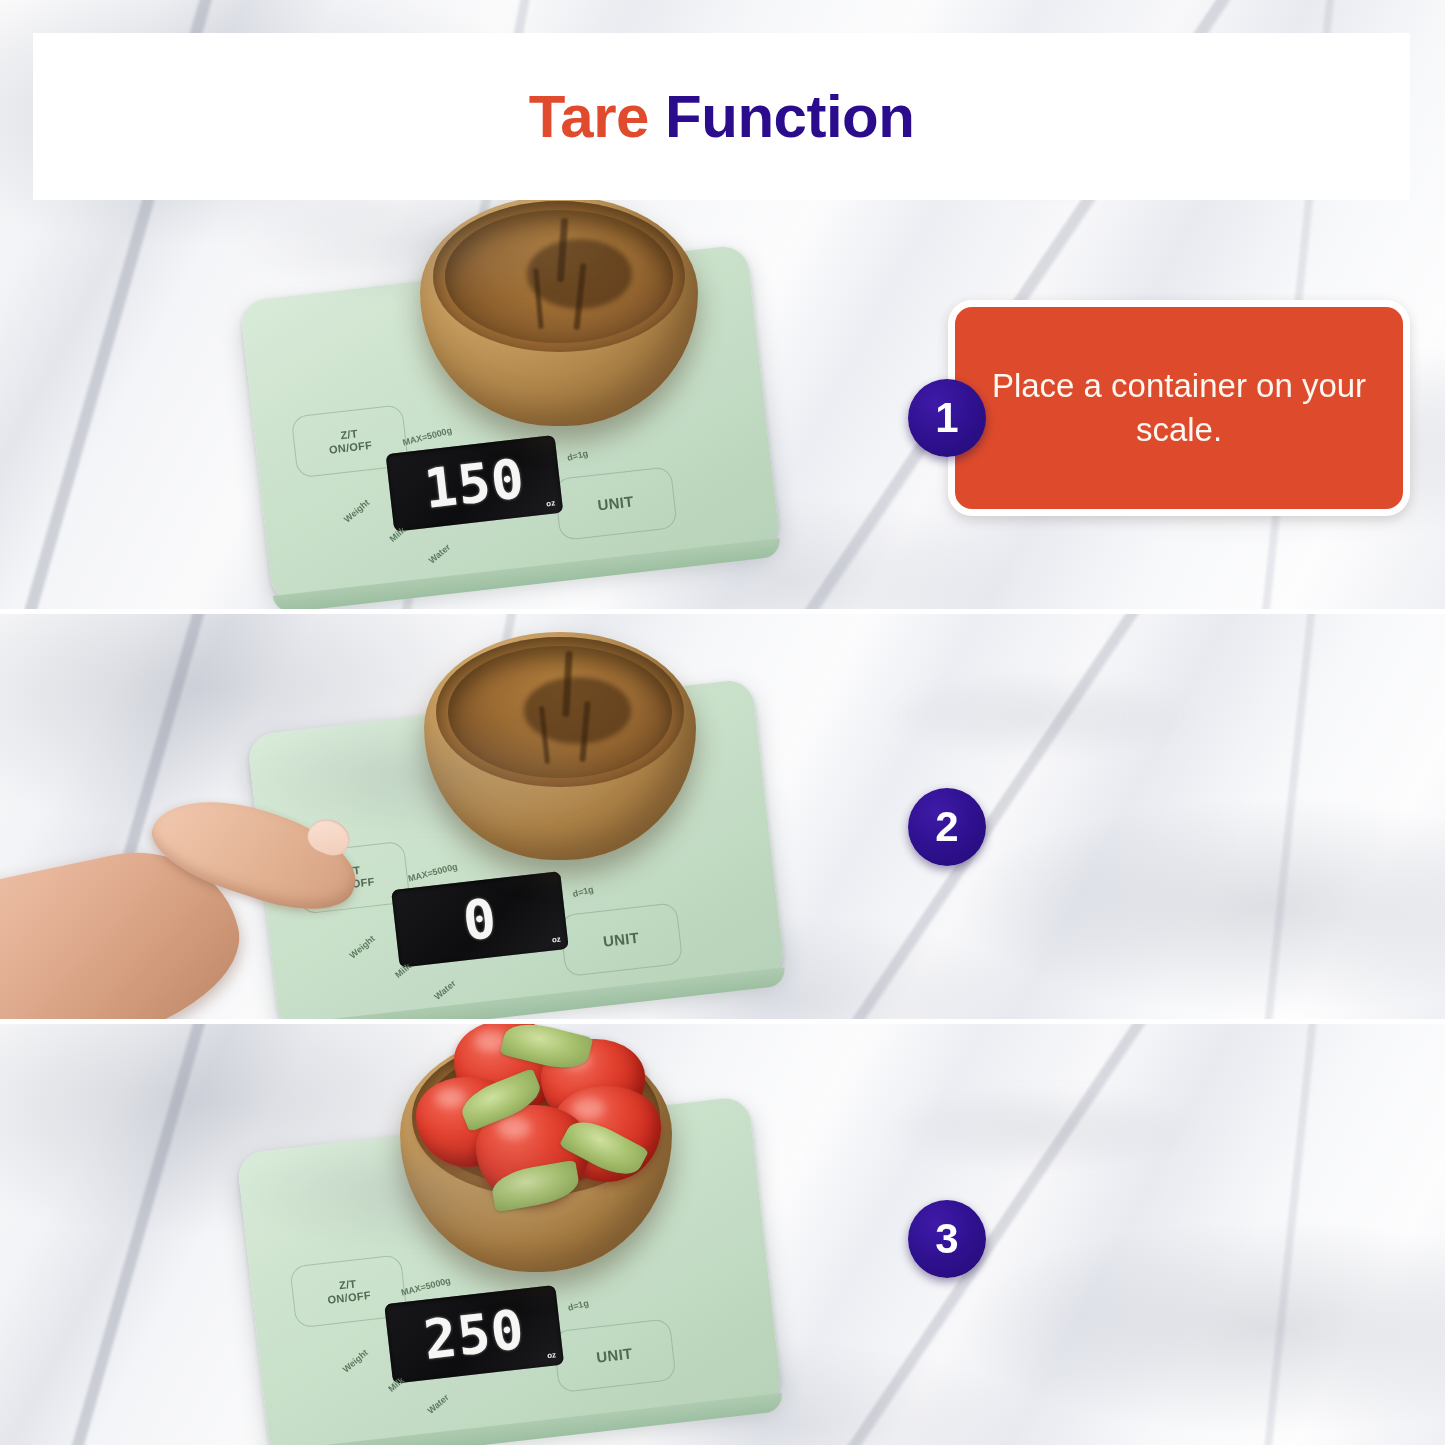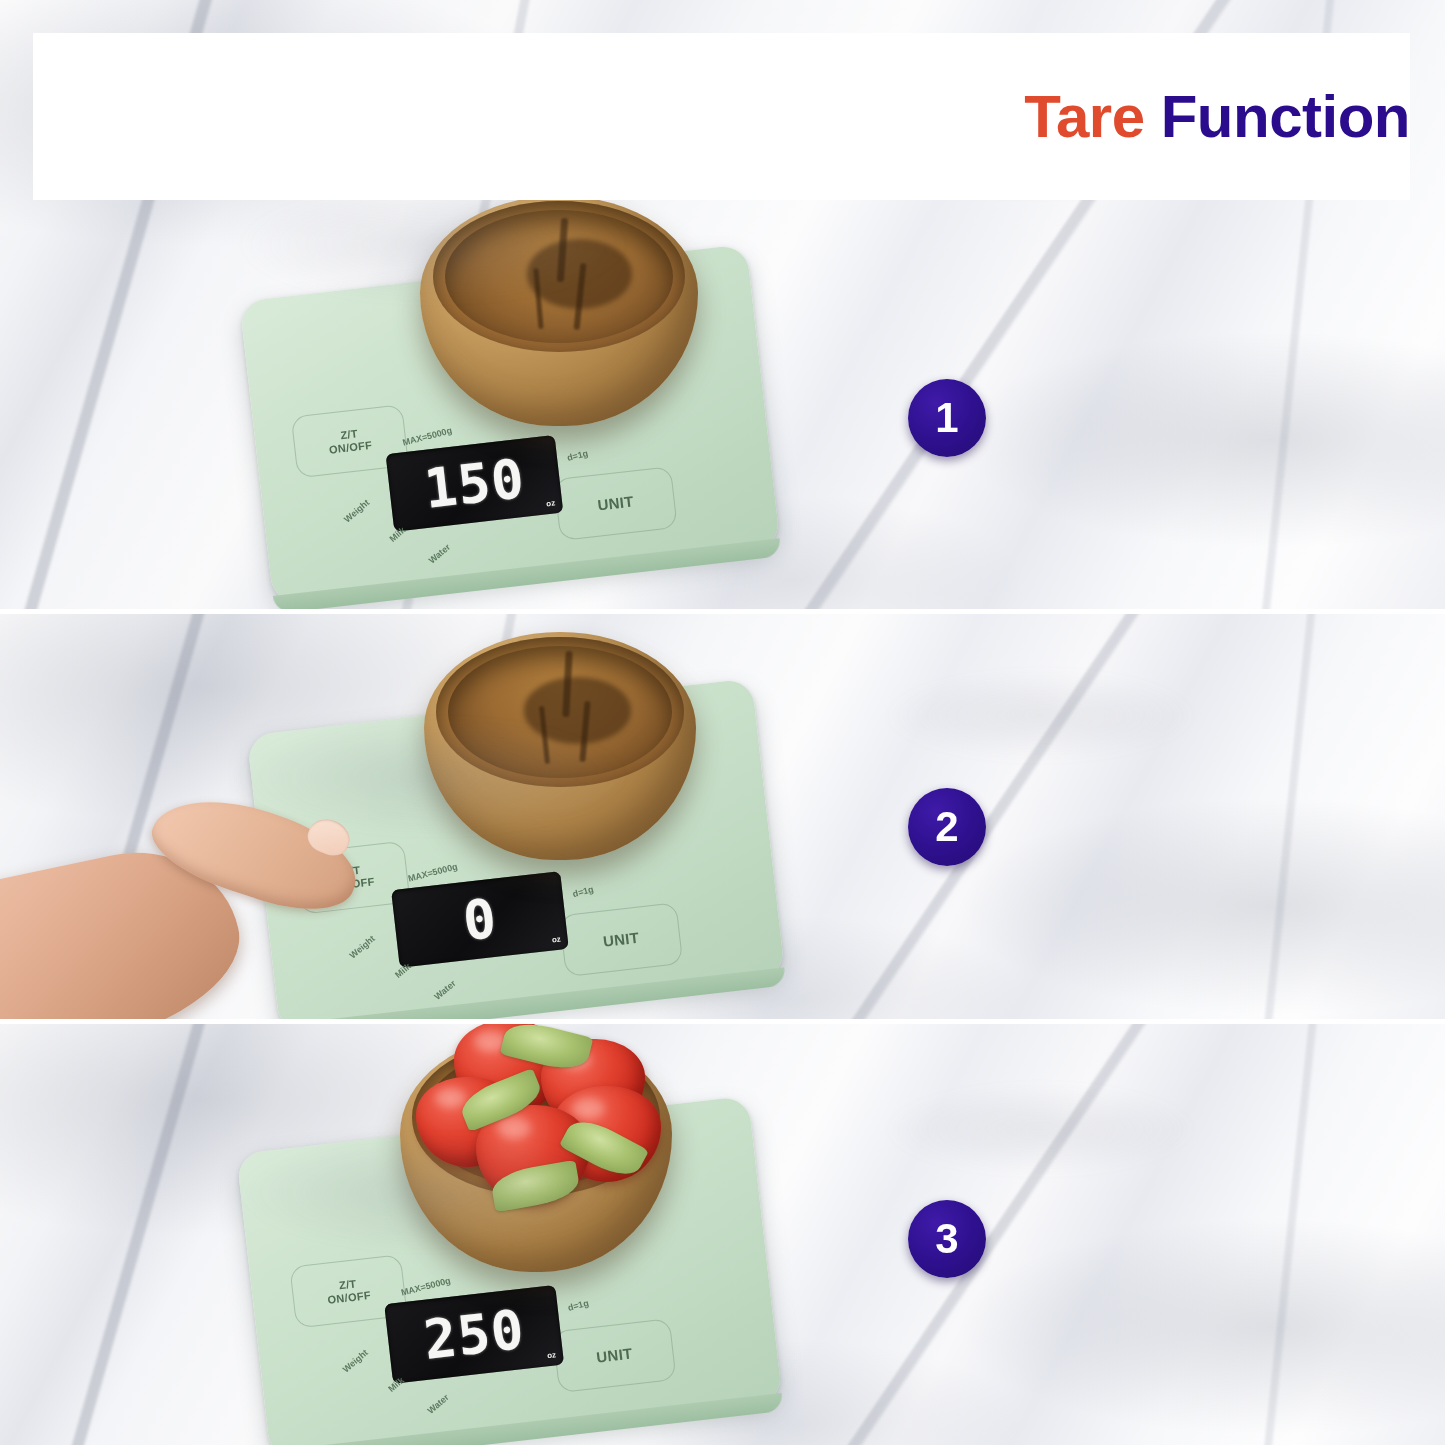--- a/index.html
+++ b/index.html
@@ -69,21 +69,21 @@
 
   
   #header-band {
     position: absolute;
     left: 33px; top: 33px;
     width: 1377px; height: 167px;
     background: #ffffff;
     z-index: 10;
     display: flex;
     align-items: center;
-    justify-content: flex-end;
+    justify-content: center;
   }
   #page-title {
     font-size: 60px;
     font-weight: 700;
     letter-spacing: -0.5px;
     white-space: nowrap;
     line-height: 1;
   }
   #title-word-1 { color: #E04B2E; }
   #title-word-2 { color: #2A0C8C; }
@@ -402,20 +402,23 @@
 
     </div>
   </div>
 
   <div id="header-band">
     <h1 id="page-title">
       <span id="title-word-1">Tare</span><span>&nbsp;</span><span id="title-word-2">Function</span>
     </h1>
   </div>
 
+  <div class="callout" id="callout-1">
+    <div class="callout-text">Place a container on your scale.</div>
+  </div>
   <div class="badge" id="badge-1">
     <span>1</span>
   </div>
 
   <div class="badge" id="badge-2">
     <span>2</span>
   </div>
 
   <div class="badge" id="badge-3">
     <span>3</span>

